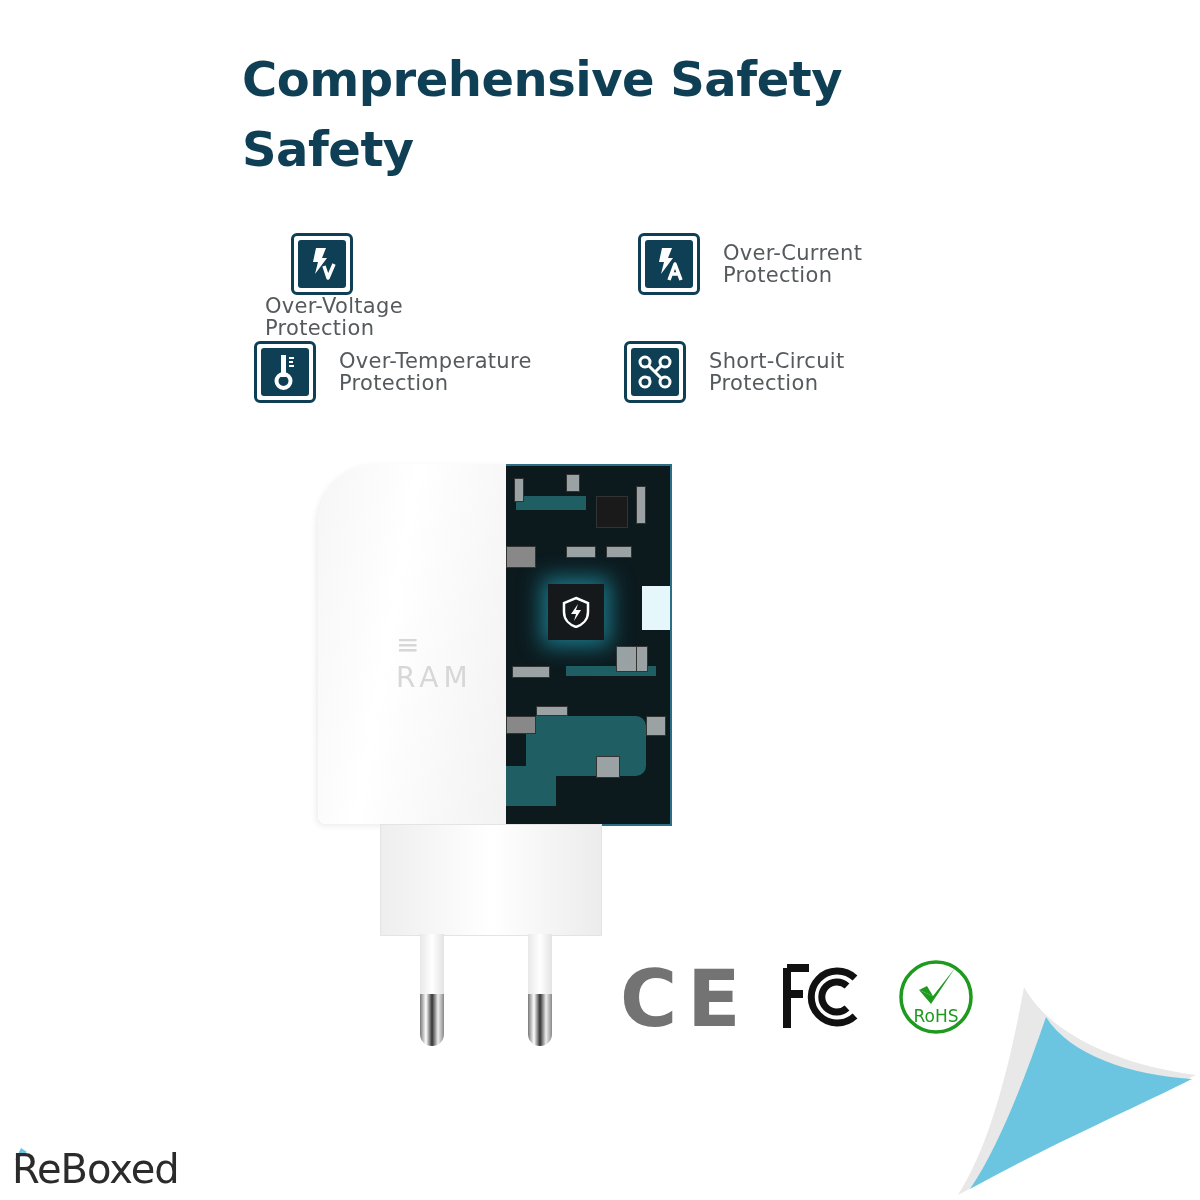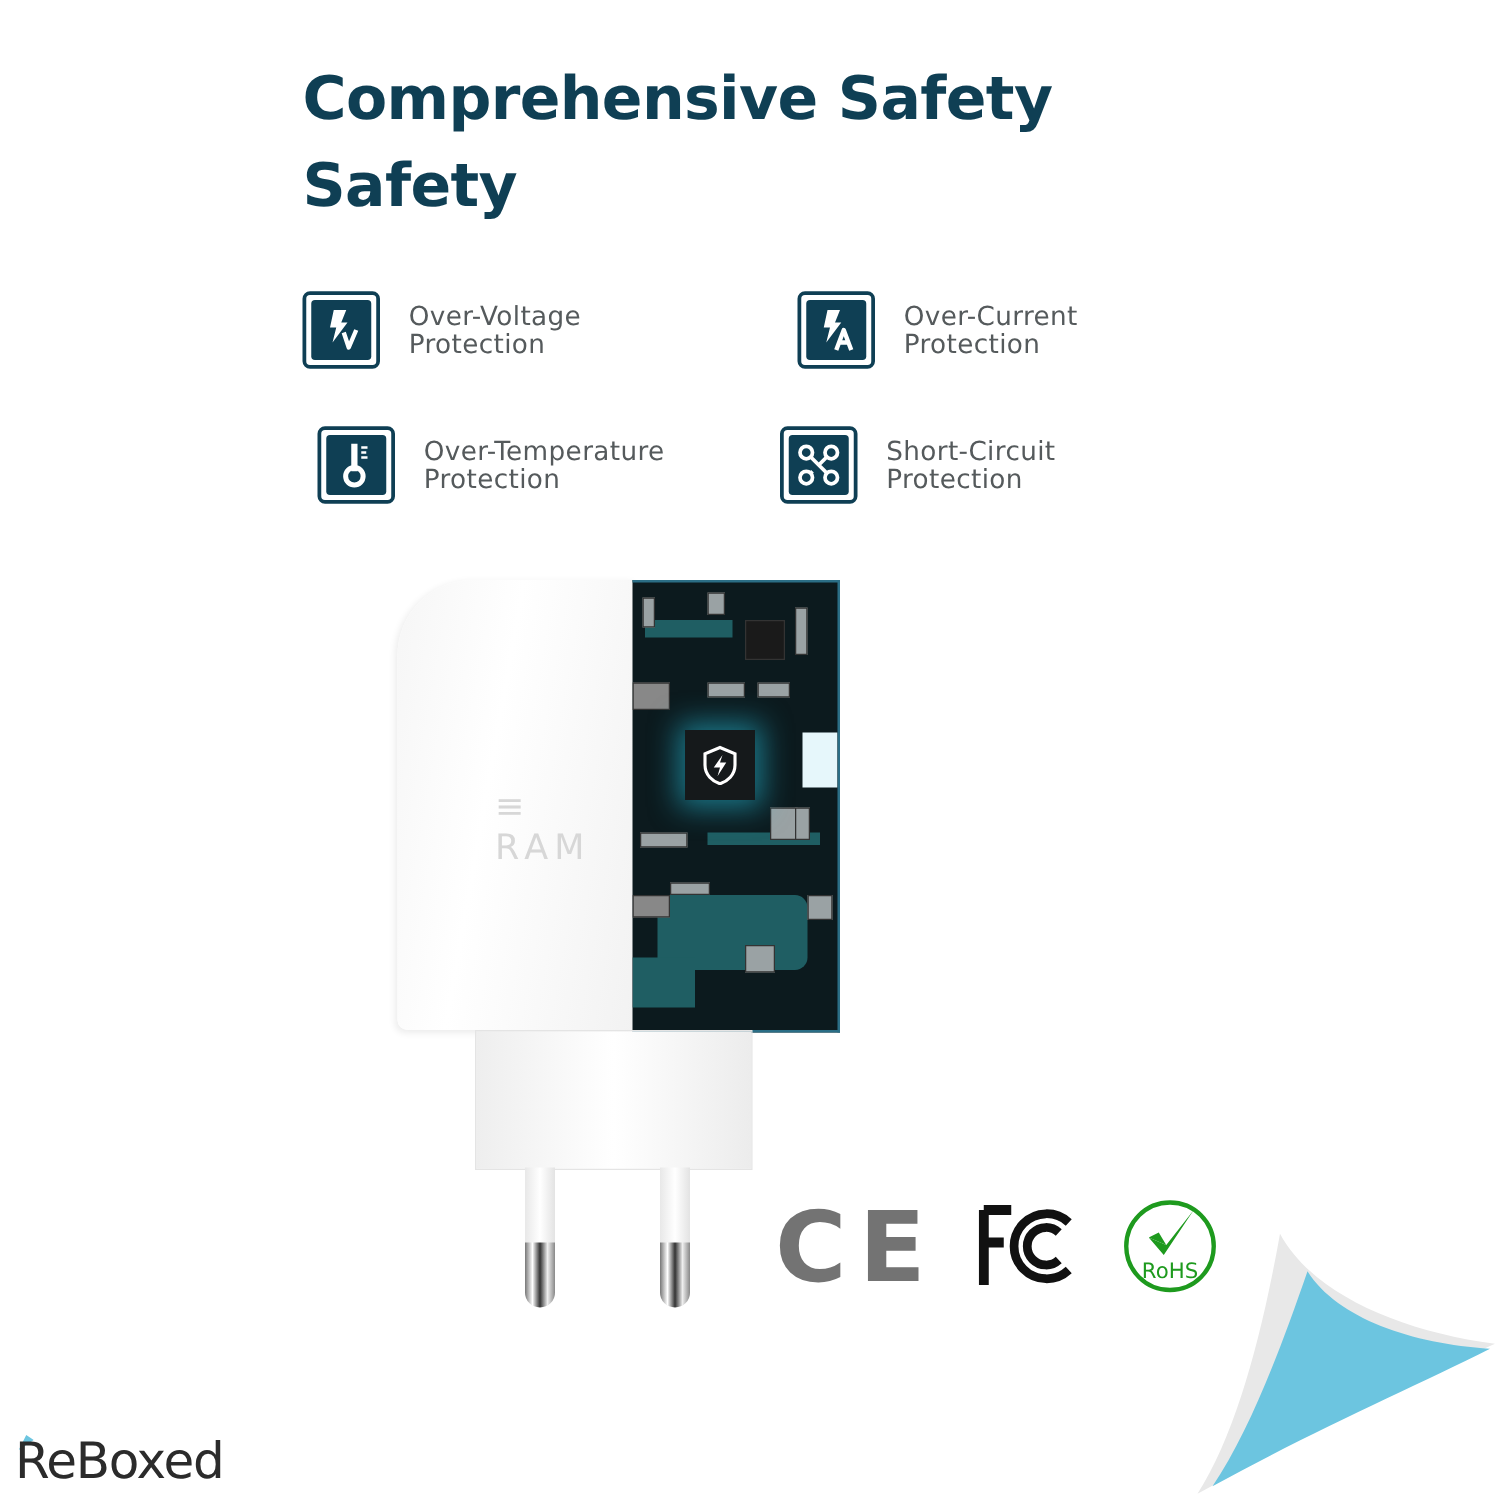--- a/index.html
+++ b/index.html
@@ -82,21 +82,21 @@
   .corner { position: absolute; left: 930px; top: 975px; }
 </style>
 </head>
 <body>
 
 <h1 class="title" style="margin:0;">
   <span>Comprehensive Safety</span><br>
   <span>Safety</span>
 </h1>
 
-<div class="feature" style="left:242px; top:233px;">
+<div class="feature" style="left:242px; top:233px;flex-direction:column;">
   <div class="icon-box">
     <div class="icon-inner">
       <svg width="40" height="40" viewBox="0 0 40 40">
         <path d="M14 4 L24 4 L20 14 L25 14 L13 30 L16 18 L11 18 Z" fill="#fff"></path>
         <path d="M22 22 L26 34 L32 20" stroke="#fff" stroke-width="3.5" fill="none" stroke-linejoin="round"></path>
       </svg>
     </div>
   </div>
   <div class="feature-text">
     <span>Over-Voltage</span>

